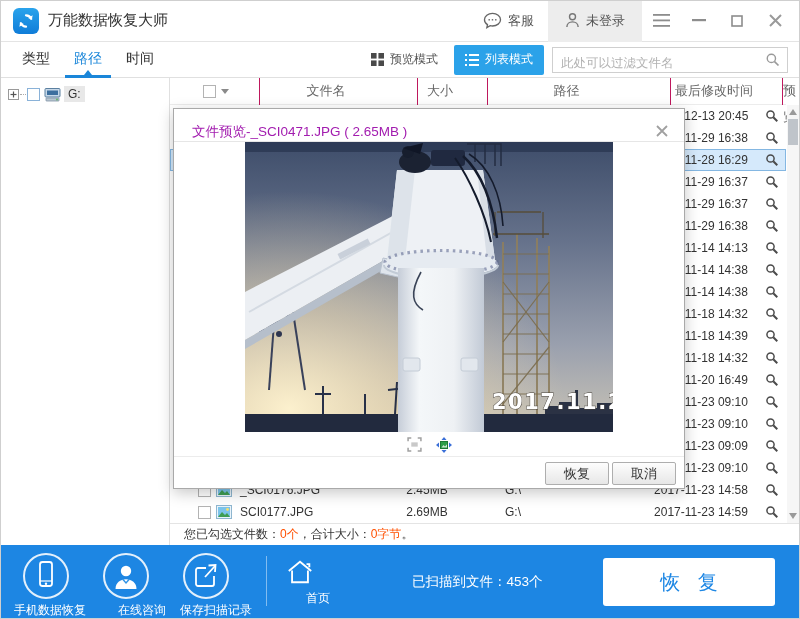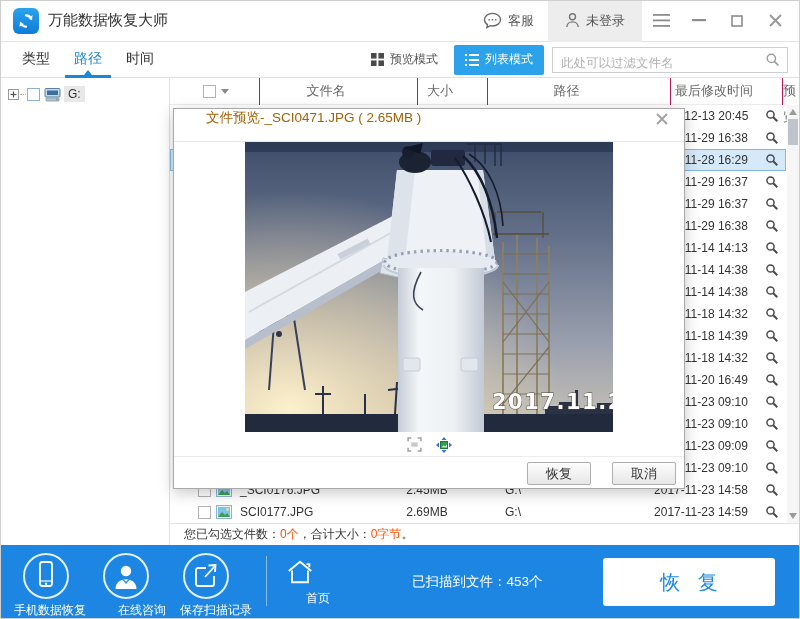--- a/index.html
+++ b/index.html
@@ -79,26 +79,26 @@
   .f-circle { width:46px; height:46px; border:2px solid rgba(255,255,255,.88); border-radius:50%; margin:8px auto 3px; display:flex; align-items:center; justify-content:center; }
   .f-label { display:block; }
   .f-divider { position:absolute; left:266px; top:11px; height:50px; width:1px; background:rgba(255,255,255,.45); }
   .f-home { left:270px; width:60px; }
   .f-home .homeic { margin:13px auto 4px; display:block; width:30px; height:28px; }
   .f-scanned { position:absolute; left:412px; top:0; height:74px; line-height:74px; color:#fff; font-size:13.5px; }
   .f-recover { position:absolute; left:603px; top:13px; width:172px; height:48px; background:#fff; border:0; border-radius:3px; color:#1e87e4; font-size:20px; letter-spacing:6px; text-indent:6px; font-family:inherit; display:flex; align-items:center; justify-content:center; cursor:pointer; }
 
   
   .dialog { position:absolute; left:173px; top:108px; width:512px; height:381px; background:#fff; border:1px solid #a9a9a9; box-shadow:0 4px 14px rgba(0,0,0,.22); z-index:10; }
-  .d-title { height:33px; border-bottom:1px solid #e6e6e6; display:flex; align-items:flex-start; padding:0 12px 0 32px; font-size:13.5px; color:#a16207; }
+  .d-title { height:33px; border-bottom:1px solid #e6e6e6; display:flex; align-items:flex-end; padding:0 12px 0 18px; font-size:13.5px; color:#a21caf; }
   .d-close { margin-left:auto; display:flex; width:20px; height:20px; align-items:center; justify-content:center; }
   .d-img { position:absolute; left:71px; top:33px; width:368px; height:290px; }
   .d-zoomicons { position:absolute; top:328px; left:0; right:0; display:flex; justify-content:center; gap:14px; }
   .d-sep { position:absolute; top:347px; left:0; right:0; border-top:1px solid #ececec; }
-  .d-btns { position:absolute; top:353px; right:8px; display:flex; gap:21px; }
+  .d-btns { position:absolute; top:353px; right:8px; display:flex; gap:3px; }
   .d-btn { width:64px; height:23px; background:linear-gradient(#fdfdfd,#e7e7e7); border:1px solid #aeaeae; border-radius:2px; font-size:13px; color:#333; font-family:inherit; display:flex; align-items:center; justify-content:center; cursor:pointer; }
 </style>
 </head>
 <body>
 
 <div class="titlebar">
   <div class="logo">
     <svg width="18" height="18" viewBox="0 0 24 24">
       <path d="M12 4.5a7.5 7.5 0 0 1 6.9 4.6" stroke="#fff" stroke-width="3" fill="none" stroke-linecap="round"></path>
       <path d="M20.8 4.2 19.9 9.6 14.7 8.1z" fill="#fff"></path>

